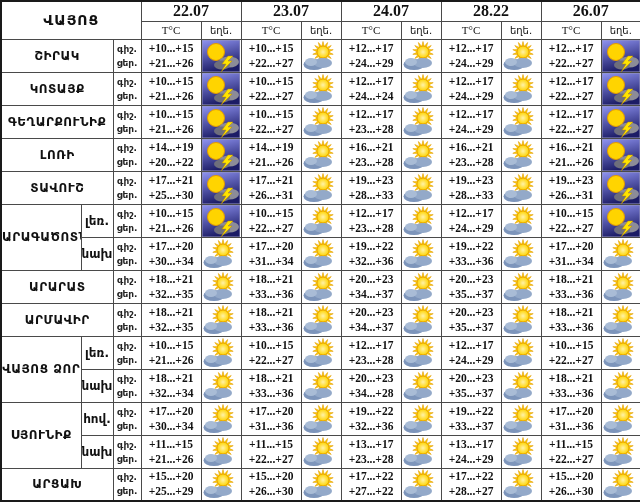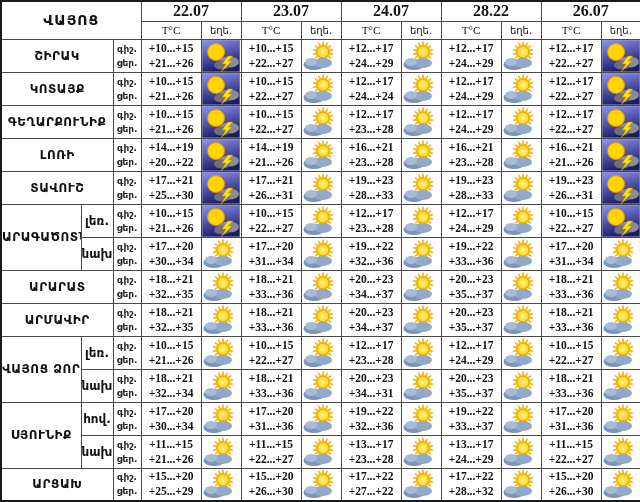--- a/index.html
+++ b/index.html
@@ -1128,21 +1128,21 @@
               </defs>
               <polygon points="21.0,0.5 22.2,5.6 25.6,1.5 24.4,6.7 29.2,4.5 26.0,8.6 31.2,8.7 26.5,11.0 31.2,13.3 26.0,13.4 29.2,17.5 24.4,15.3 25.6,20.5 22.2,16.4 21.0,21.5 19.8,16.4 16.4,20.5 17.6,15.3 12.8,17.5 16.0,13.4 10.8,13.3 15.5,11.0 10.8,8.7 16.0,8.6 12.8,4.5 17.6,6.7 16.4,1.5 19.8,5.6" fill="#ffd400" stroke="#e39a00" stroke-width="0.6"></polygon>
               <circle cx="21" cy="11" r="6" fill="url(#sg51)" stroke="#e39a00" stroke-width="0.8"></circle>
               <ellipse cx="12" cy="23.5" rx="10.5" ry="5.5" fill="#7d95bb"></ellipse>
               <ellipse cx="21" cy="22" rx="9" ry="5" fill="#93a9c9"></ellipse>
               <ellipse cx="9" cy="21" rx="6" ry="4" fill="#a9bcd6"></ellipse>
             </svg>
           </td>
           <td class="temps">
             <div>+20...+23</div>
-            <div>+34...+31</div>
+            <div>+34...+28</div>
           </td>
           <td class="icon-cell">
             <svg width="38" height="30" viewBox="0 0 38 30">
               <defs>
                 <radialGradient id="sg52">
                   <stop offset="0" stop-color="#fff2a8"></stop>
                   <stop offset="1" stop-color="#ffd400"></stop>
                 </radialGradient>
               </defs>
               <polygon points="21.0,0.5 22.2,5.6 25.6,1.5 24.4,6.7 29.2,4.5 26.0,8.6 31.2,8.7 26.5,11.0 31.2,13.3 26.0,13.4 29.2,17.5 24.4,15.3 25.6,20.5 22.2,16.4 21.0,21.5 19.8,16.4 16.4,20.5 17.6,15.3 12.8,17.5 16.0,13.4 10.8,13.3 15.5,11.0 10.8,8.7 16.0,8.6 12.8,4.5 17.6,6.7 16.4,1.5 19.8,5.6" fill="#ffd400" stroke="#e39a00" stroke-width="0.6"></polygon>
@@ -1454,21 +1454,21 @@
               </defs>
               <polygon points="21.0,0.5 22.2,5.6 25.6,1.5 24.4,6.7 29.2,4.5 26.0,8.6 31.2,8.7 26.5,11.0 31.2,13.3 26.0,13.4 29.2,17.5 24.4,15.3 25.6,20.5 22.2,16.4 21.0,21.5 19.8,16.4 16.4,20.5 17.6,15.3 12.8,17.5 16.0,13.4 10.8,13.3 15.5,11.0 10.8,8.7 16.0,8.6 12.8,4.5 17.6,6.7 16.4,1.5 19.8,5.6" fill="#ffd400" stroke="#e39a00" stroke-width="0.6"></polygon>
               <circle cx="21" cy="11" r="6" fill="url(#sg67)" stroke="#e39a00" stroke-width="0.8"></circle>
               <ellipse cx="12" cy="23.5" rx="10.5" ry="5.5" fill="#7d95bb"></ellipse>
               <ellipse cx="21" cy="22" rx="9" ry="5" fill="#93a9c9"></ellipse>
               <ellipse cx="9" cy="21" rx="6" ry="4" fill="#a9bcd6"></ellipse>
             </svg>
           </td>
           <td class="temps">
             <div>+17...+22</div>
-            <div>+28...+32</div>
+            <div>+28...+27</div>
           </td>
           <td class="icon-cell">
             <svg width="38" height="30" viewBox="0 0 38 30">
               <defs>
                 <radialGradient id="sg68">
                   <stop offset="0" stop-color="#fff2a8"></stop>
                   <stop offset="1" stop-color="#ffd400"></stop>
                 </radialGradient>
               </defs>
               <polygon points="21.0,0.5 22.2,5.6 25.6,1.5 24.4,6.7 29.2,4.5 26.0,8.6 31.2,8.7 26.5,11.0 31.2,13.3 26.0,13.4 29.2,17.5 24.4,15.3 25.6,20.5 22.2,16.4 21.0,21.5 19.8,16.4 16.4,20.5 17.6,15.3 12.8,17.5 16.0,13.4 10.8,13.3 15.5,11.0 10.8,8.7 16.0,8.6 12.8,4.5 17.6,6.7 16.4,1.5 19.8,5.6" fill="#ffd400" stroke="#e39a00" stroke-width="0.6"></polygon>

